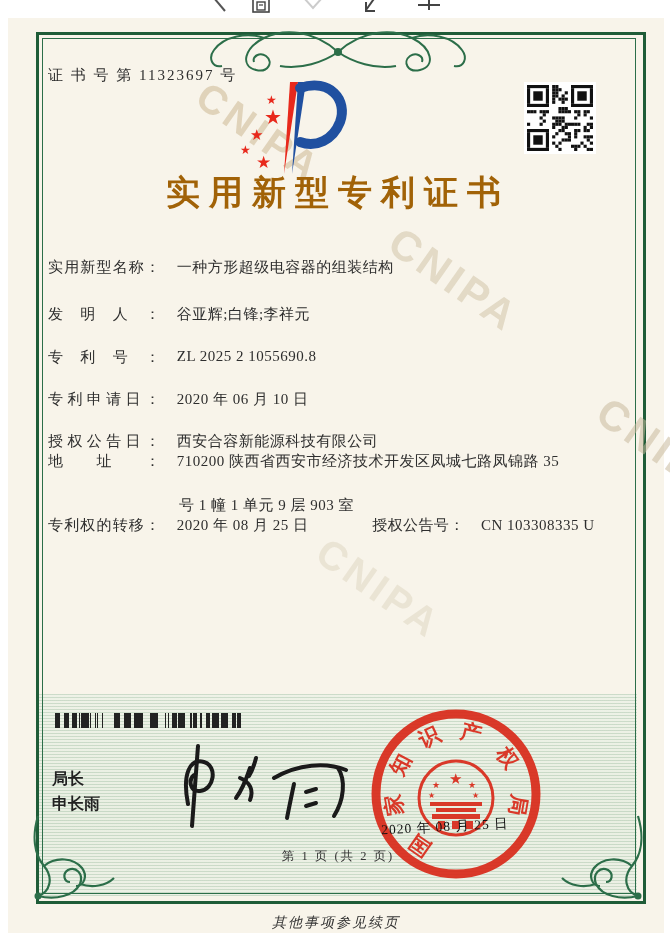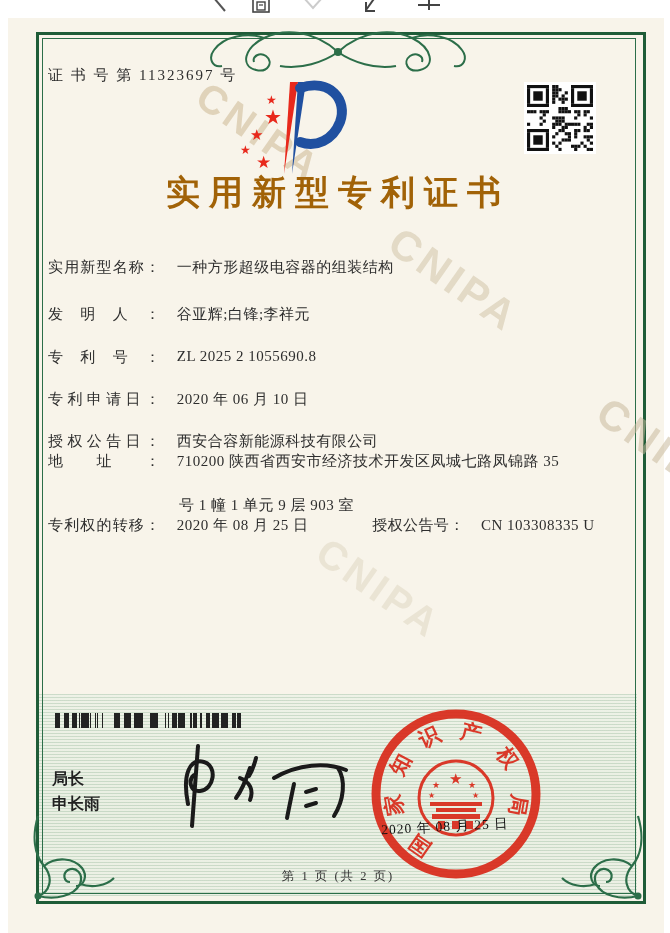--- a/index.html
+++ b/index.html
@@ -38,21 +38,21 @@
   .paras{position:absolute;left:44px;top:524px;width:556px;font-size:14.5px;line-height:26px;
       color:#2a2a2a;font-style:italic;}
   .paras p{margin:0;text-indent:2em;text-align:justify;}
   .barcode{position:absolute;left:47px;top:695px;width:188px;height:15px;background:#fff0;}
   .signer{position:absolute;left:44px;top:748px;font-family:"Liberation Sans",sans-serif;
       font-weight:bold;font-size:16px;color:#222;line-height:25px;}
   .signature{position:absolute;left:150px;top:716px;width:200px;height:105px;}
   .seal{position:absolute;left:360px;top:688px;width:176px;height:176px;opacity:0.92;}
   .sealdate{position:absolute;left:352px;top:800px;width:170px;text-align:center;
       font-size:13.5px;color:#111;transform:rotate(-3deg);letter-spacing:1px;}
-  .pageno{position:absolute;left:28px;top:850px;width:604px;text-align:center;
+  .pageno{position:absolute;left:28px;top:830px;width:604px;text-align:center;
       font-size:12.5px;color:#333;letter-spacing:2px;}
   .contnote{position:absolute;left:0;top:896px;width:656px;text-align:center;
       font-size:14px;font-style:italic;color:#333;letter-spacing:2px;}
 </style>
 </head>
 <body>
 
 <div class="toolbar">
   <svg class="tbicon" style="left:208px" width="22" height="22" viewBox="0 0 22 22">
     <line x1="6" y1="6" x2="17" y2="19" stroke="#555" stroke-width="2"></line>
@@ -400,13 +400,14 @@
       <rect x="64" y="108" width="48" height="5"></rect>
       <rect x="70" y="115" width="7" height="8"></rect>
       <rect x="84" y="115" width="7" height="8"></rect>
       <rect x="98" y="115" width="7" height="8"></rect>
     </g>
   </svg>
   <div class="sealdate">2020 年 08 月 25 日</div>
 
   <div class="pageno">第 1 页 (共 2 页)</div>
 
+  <div class="contnote">其他事项参见续页</div>
 </div>
 
 </body></html>

